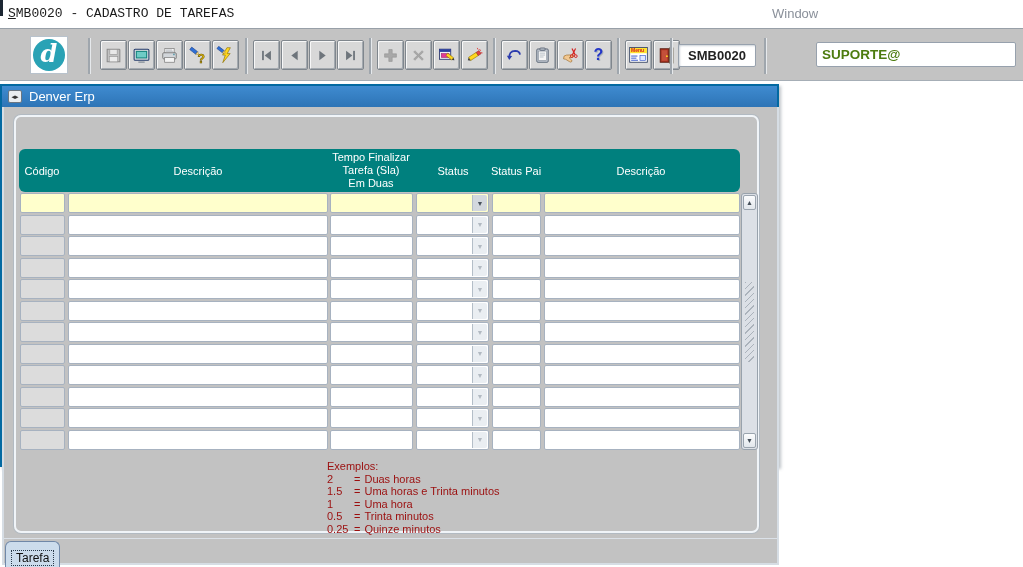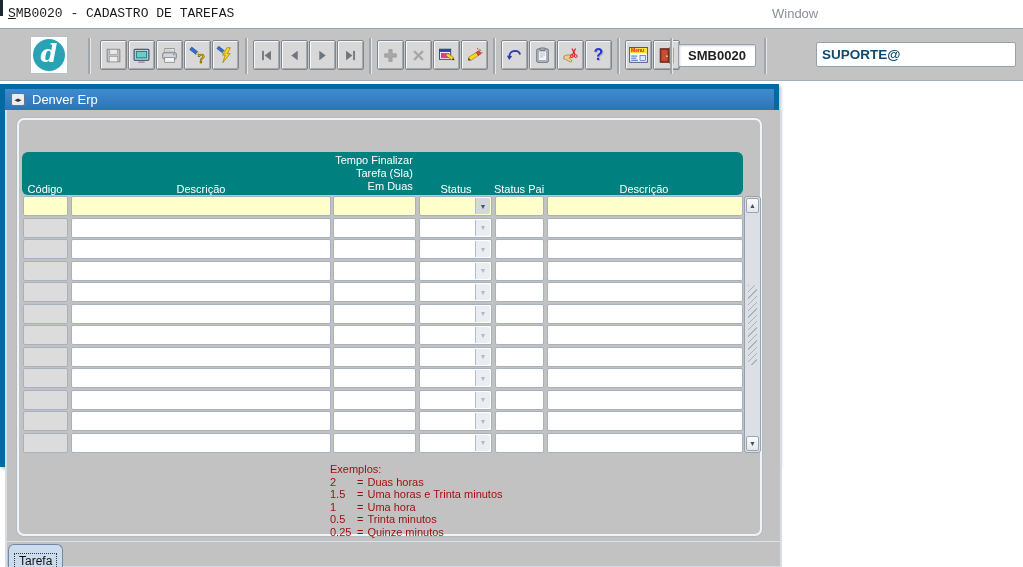--- a/index.html
+++ b/index.html
@@ -22,41 +22,41 @@
   .logo-letter{font-family:"DejaVu Serif",serif;font-style:italic;font-weight:bold;font-size:24px;color:#fff;margin-top:-3px;}
   .tsep{position:absolute;top:9px;height:36px;width:2px;background:#9fa6ad;box-shadow:1px 0 0 #e6e9ec;}
   .tbtn{position:absolute;top:11px;width:27px;height:30px;background:#d8d8d8;border:1px solid #7f868d;border-radius:2px;
         box-shadow:inset 1px 1px 0 #f7f7f7, inset -1px -1px 0 #a3a9af;display:flex;align-items:center;justify-content:center;
         box-sizing:border-box;padding:0;}
   .help-q{font-size:16px;font-weight:bold;color:#2436c8;text-shadow:1px 1px 0 #aab2ba;line-height:1;}
   .code-box{position:absolute;left:678px;top:15px;width:78px;height:23px;background:#fff;border:1px solid #97a1ad;
             border-radius:2px;box-shadow:inset 1px 1px 2px #ccd2d8;display:flex;align-items:center;justify-content:center;
             font-size:13px;font-weight:bold;color:#222;box-sizing:border-box;}
   .user-input{position:absolute;left:816px;top:13px;width:200px;height:25px;background:#fff;border:1px solid #97a1ad;
-              border-radius:2px;font-family:"Liberation Sans",sans-serif;font-size:13.5px;font-weight:bold;color:#0c4a6e;
+              border-radius:2px;font-family:"Liberation Sans",sans-serif;font-size:13.5px;font-weight:bold;color:#4d7c0f;
               padding:0 5px;box-sizing:border-box;}
 
   
-  .win{position:absolute;left:0;top:84px;width:779px;height:383px;border:5px solid #0369a1;box-sizing:border-box;
+  .win{position:absolute;left:0;top:84px;width:779px;height:383px;border:2px solid #0369a1;box-sizing:border-box;
        box-shadow:2px 2px 3px rgba(70,85,100,.35);background:#22c55e;}
   .win-titlebar{position:absolute;left:0;top:0;width:100%;height:21px;
                 background:linear-gradient(#3f8bd0,#2d74b6);display:flex;align-items:center;box-sizing:border-box;padding-left:6px;}
   .win-icon{width:14px;height:13px;background:#e9edf0;border:1px solid #6a7682;border-radius:2px;
             font-size:7px;line-height:11px;text-align:center;color:#333;margin-right:7px;box-sizing:border-box;}
   .win-title{color:#fff;font-size:13px;}
   .win-body{position:absolute;left:0;top:21px;width:777px;height:458px;background:#c2c2c2;
             box-shadow:inset 2px 0 0 #d6dde4, inset -2px 0 0 #d6dde4, inset 0 -2px 0 #d6dde4;}
 
   .panel-frame{position:absolute;left:12px;top:8px;width:745px;height:418px;border:2px solid #f0f4f8;border-radius:7px;
                box-shadow:0 0 0 1px #b2bac2;box-sizing:border-box;}
 
   
   .grid-header{position:absolute;left:17px;top:42px;width:721px;height:43px;background:#00807e;border-radius:6px;
                color:#fff;font-size:11px;}
-  .hlabel{position:absolute;top:0;height:100%;display:flex;align-items:flex-end;justify-content:center;
+  .hlabel{position:absolute;top:0;height:100%;display:flex;align-items:center;justify-content:center;
           transform:translateX(-50%);white-space:nowrap;}
   .hlabel.stack{flex-direction:column;line-height:13px;text-align:center;}
 
   
   .rows{position:absolute;left:17px;top:86px;width:722px;height:257px;display:flex;flex-direction:column;justify-content:space-between;}
   .trow{position:relative;height:20px;}
   .cell{position:absolute;top:0;height:20px;background:#fff;border:1px solid #a7b2c0;border-radius:2px;box-sizing:border-box;}
   .c-codigo{left:1px;width:45px;background:#dcdcdc;}
   .c-desc1{left:49px;width:260px;}
   .c-tempo{left:311px;width:83px;}

